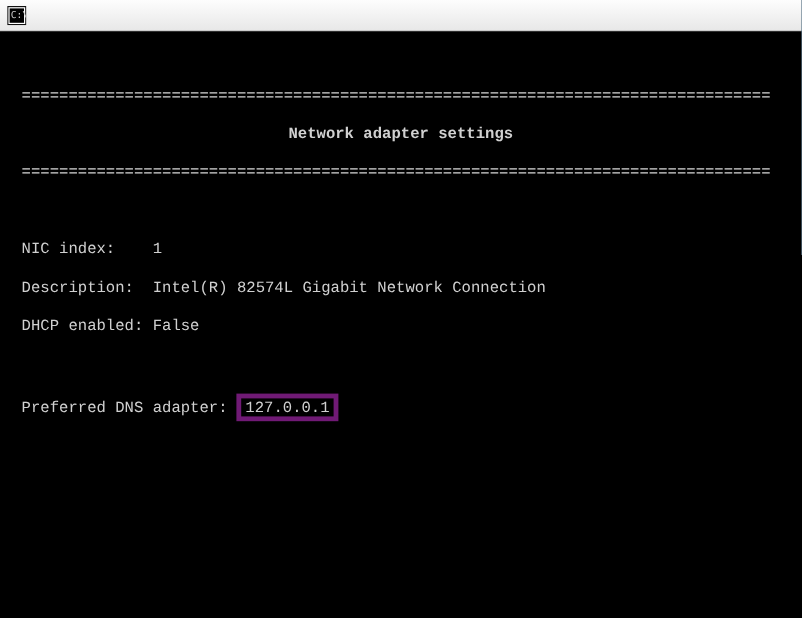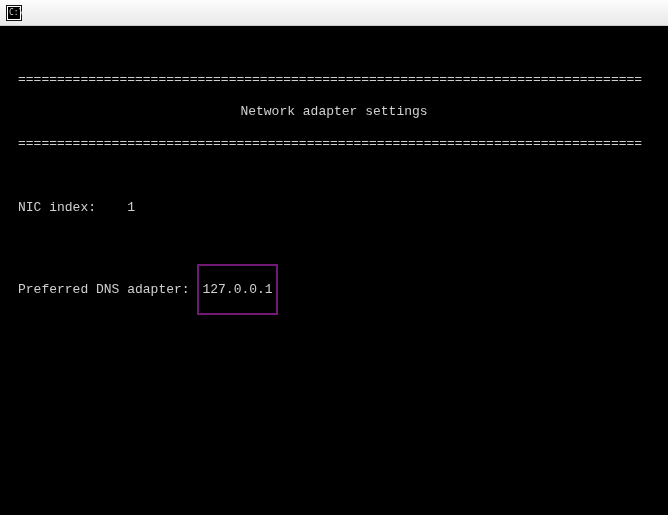--- a/index.html
+++ b/index.html
@@ -49,24 +49,25 @@
     position: relative;
   }
   .hr-line {
     letter-spacing: 0;
     overflow: hidden;
     white-space: nowrap;
   }
   .center-title {
     text-align: center;
     display: block;
+    font-weight: bold;
   }
   .boxed {
-    border: 2px solid #701a75;
-    padding: 16px 3px;
+    border: 4px solid #701a75;
+    padding: 0 3px;
     display: inline-block;
     line-height: 15px;
   }
   .row { display: block; }
   .kv-label { display: inline-block; }
 </style>
 </head>
 <body>
 
 <div class="window">
@@ -81,20 +82,22 @@
       </svg>
     </span>
   </div>
 
   <div class="console">
 <span class="row hr-line">================================================================================</span>
 <span class="row center-title">Network adapter settings</span>
 <span class="row hr-line">================================================================================</span>
 <span class="row"> </span>
 <span class="row"><span class="kv-label">NIC index:    </span><span>1</span></span>
+<span class="row"><span class="kv-label">Description:  </span><span>Intel(R) 82574L Gigabit Network Connection</span></span>
+<span class="row"><span class="kv-label">DHCP enabled: </span><span>False</span></span>
 <span class="row"> </span>
 <span class="row"><span class="kv-label">Preferred DNS adapter: </span><span class="boxed">127.0.0.1</span></span>
 
 
 
 
 
 
 
 

